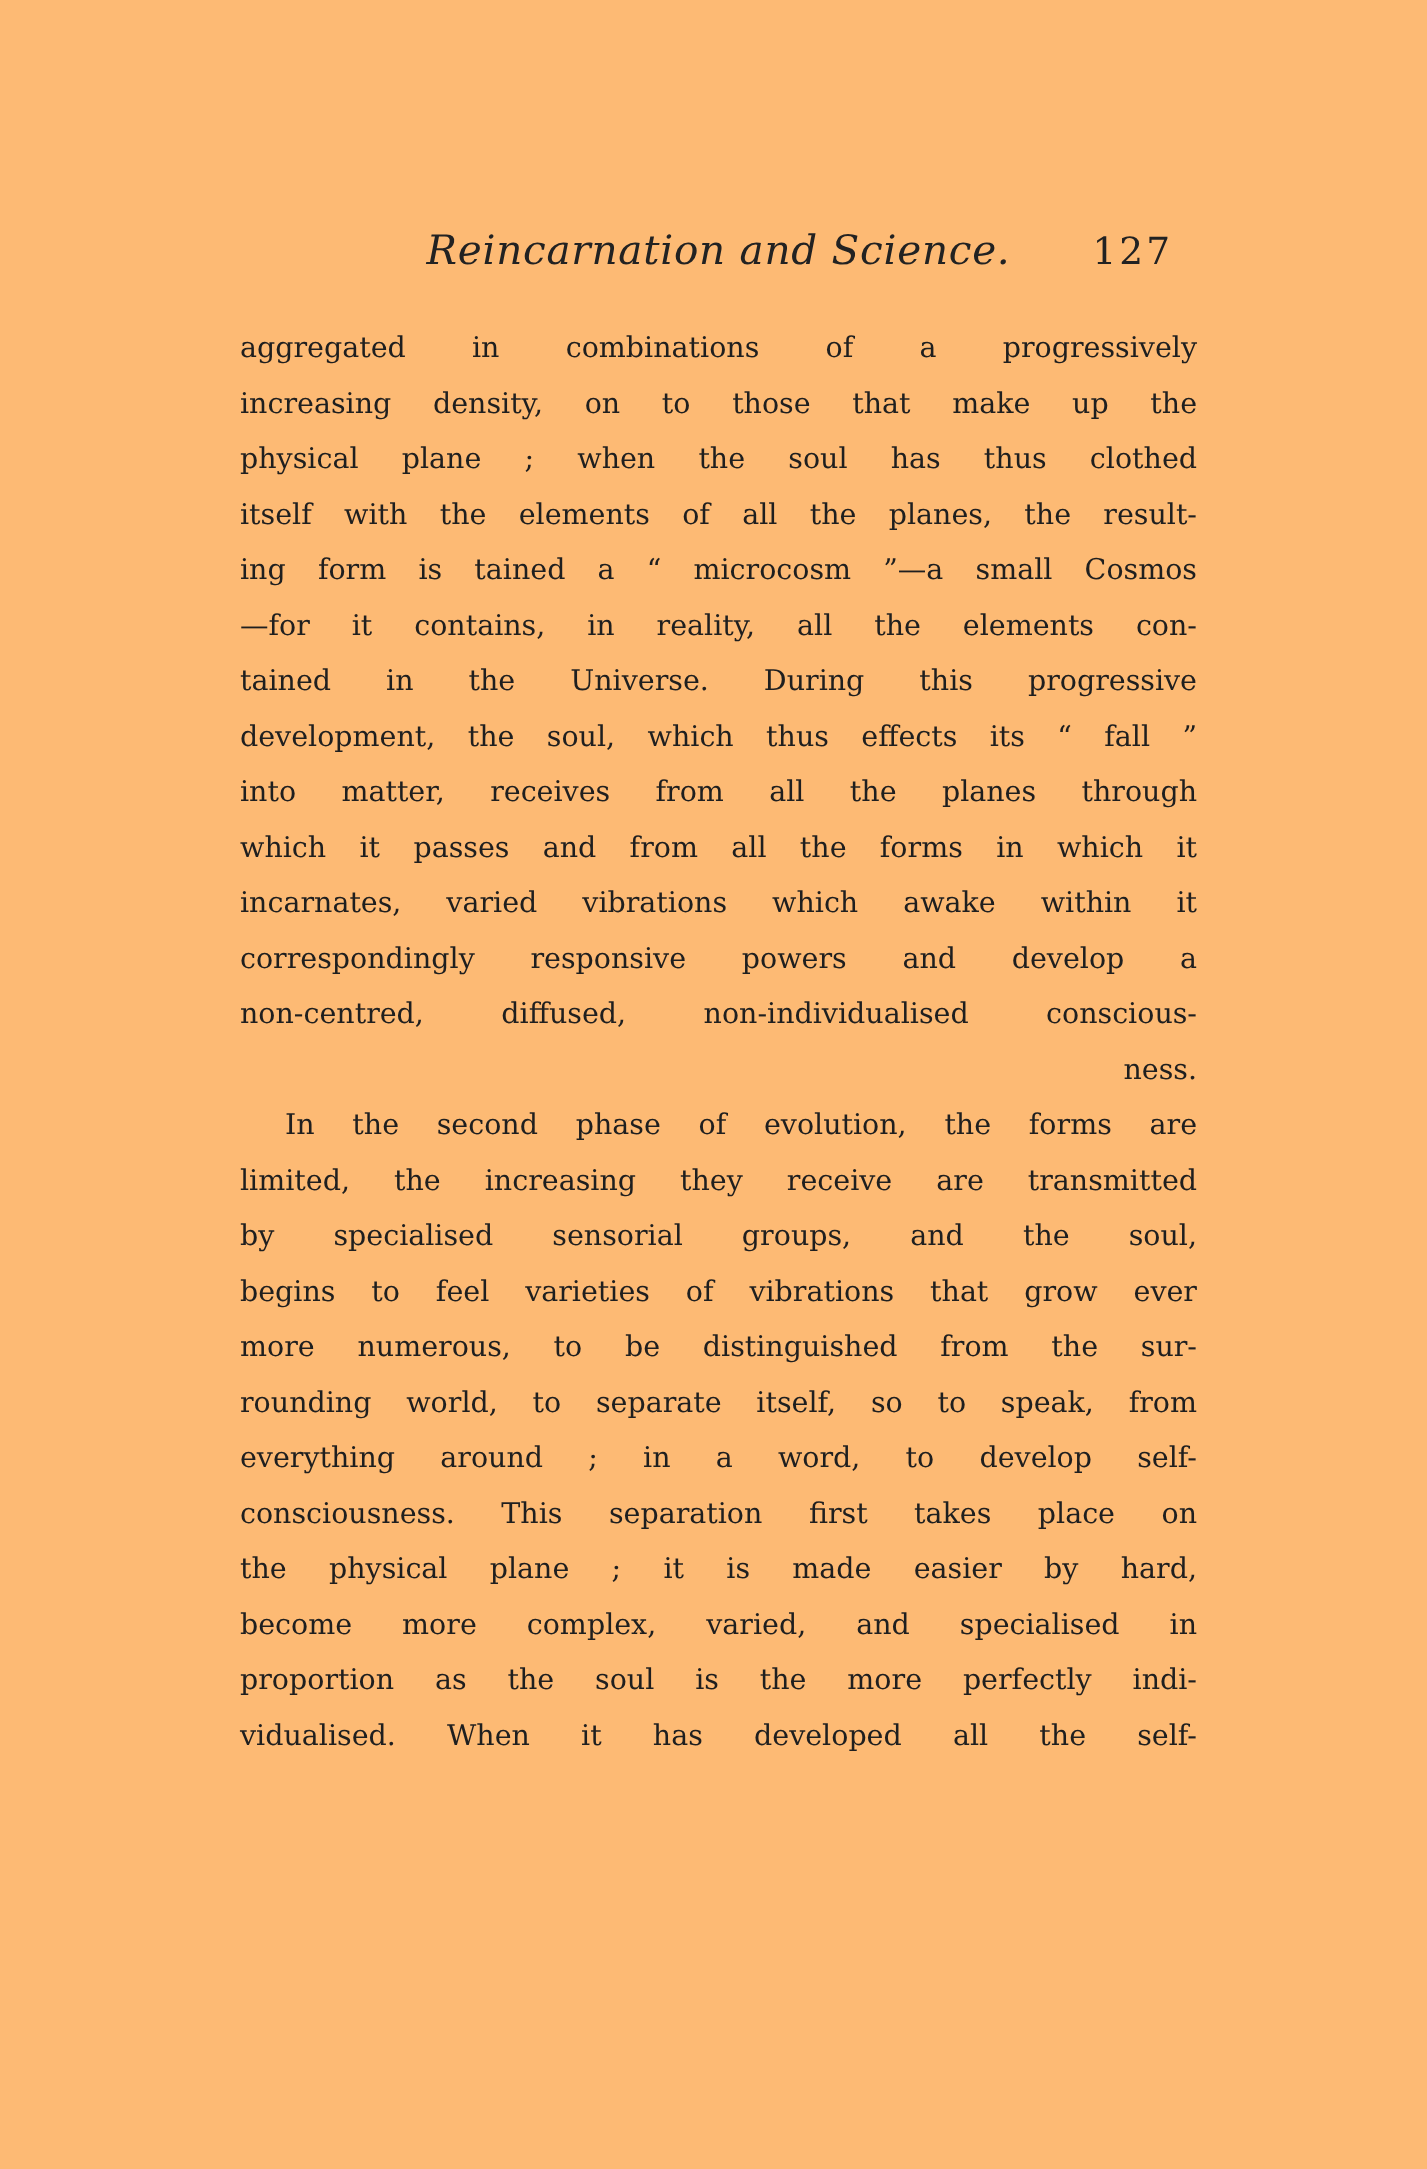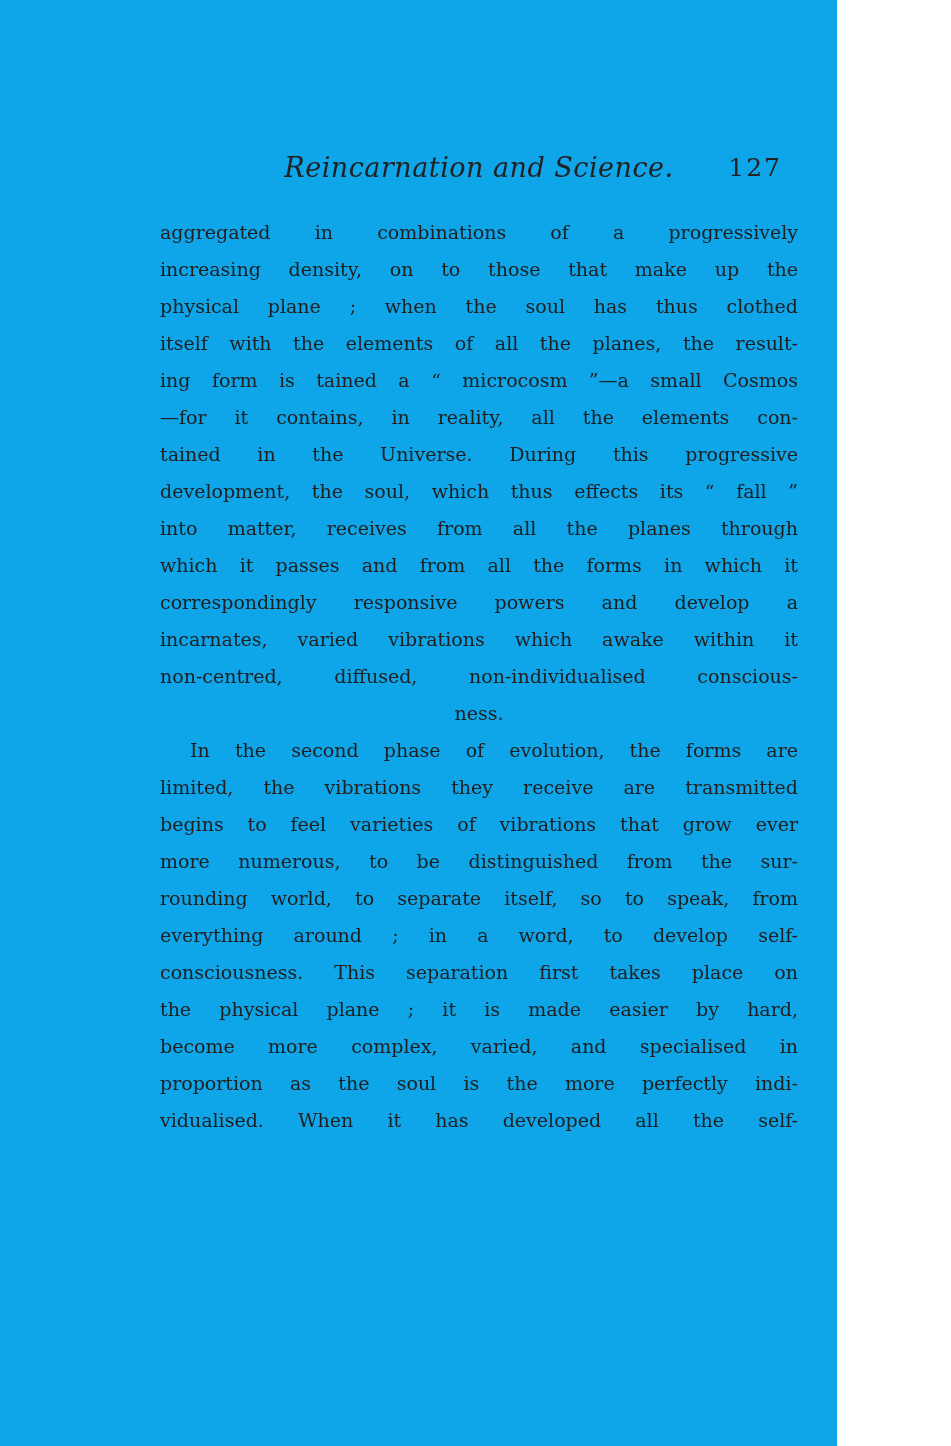--- a/index.html
+++ b/index.html
@@ -2,23 +2,23 @@
 <html><head>
 <meta charset="utf-8">
 <style>
   html, body {
     margin: 0;
     padding: 0;
     background: #ffffff;
   }
   .page {
     position: relative;
-    width: 837px;
+    width: 951px;
     height: 1446px;
-    background: #0ea5e9;
+    background: #fdba74;
     overflow: hidden;
     font-family: "DejaVu Serif", "Liberation Serif", serif;
     color: #1f1f1f;
   }
   .column {
     position: absolute;
     left: 160px;
     top: 150px;
     width: 638px;
   }
@@ -43,21 +43,21 @@
     letter-spacing: 2px;
     color: #222222;
   }
   .body-text {
     font-size: 19px;
   }
   .line {
     height: 37px;
     line-height: 37px;
     white-space: nowrap;
-    text-align: center;
+    text-align: right;
     word-spacing: 2px;
   }
   .line.j {
     white-space: normal;
     text-align: justify;
     text-align-last: justify;
     text-justify: inter-word;
   }
   .line.indent {
     padding-left: 30px;
@@ -80,29 +80,30 @@
         <div class="line j">aggregated in combinations of a progressively</div>
         <div class="line j">increasing density, on to those that make up the</div>
         <div class="line j">physical plane ; when the soul has thus clothed</div>
         <div class="line j">itself with the elements of all the planes, the result-</div>
         <div class="line j">ing form is tained a “ microcosm ”—a small Cosmos</div>
         <div class="line j">—for it contains, in reality, all the elements con-</div>
         <div class="line j">tained in the Universe. During this progressive</div>
         <div class="line j">development, the soul, which thus effects its “ fall ”</div>
         <div class="line j">into matter, receives from all the planes through</div>
         <div class="line j">which it passes and from all the forms in which it</div>
+        <div class="line j">incarnates, varied vibrations which awake within it</div>
         <div class="line j">correspondingly responsive powers and develop a</div>
-        <div class="line j">incarnates, varied vibrations which awake within it</div>
         <div class="line j">non-centred, diffused, non-individualised conscious-</div>
         <div class="line">ness.</div>
       </div>
 
       <div>
         <div class="line j indent">In the second phase of evolution, the forms are</div>
-        <div class="line j">limited, the vibrations they receive are transmitted</div>
+        <div class="line j">limited, the increasing they receive are transmitted</div>
+        <div class="line j">by specialised sensorial groups, and the soul,</div>
         <div class="line j">begins to feel varieties of vibrations that grow ever</div>
         <div class="line j">more numerous, to be distinguished from the sur-</div>
         <div class="line j">rounding world, to separate itself, so to speak, from</div>
         <div class="line j">everything around ; in a word, to develop self-</div>
         <div class="line j">consciousness. This separation first takes place on</div>
         <div class="line j">the physical plane ; it is made easier by hard,</div>
         <div class="line j">become more complex, varied, and specialised in</div>
         <div class="line j">proportion as the soul is the more perfectly indi-</div>
         <div class="line j">vidualised. When it has developed all the self-</div>
       </div>

